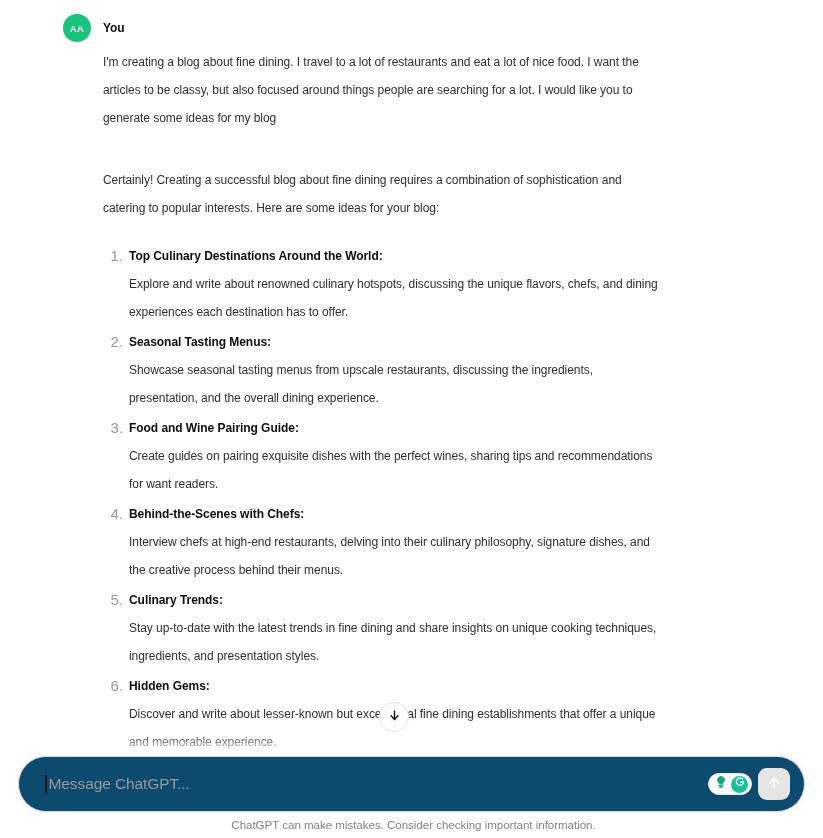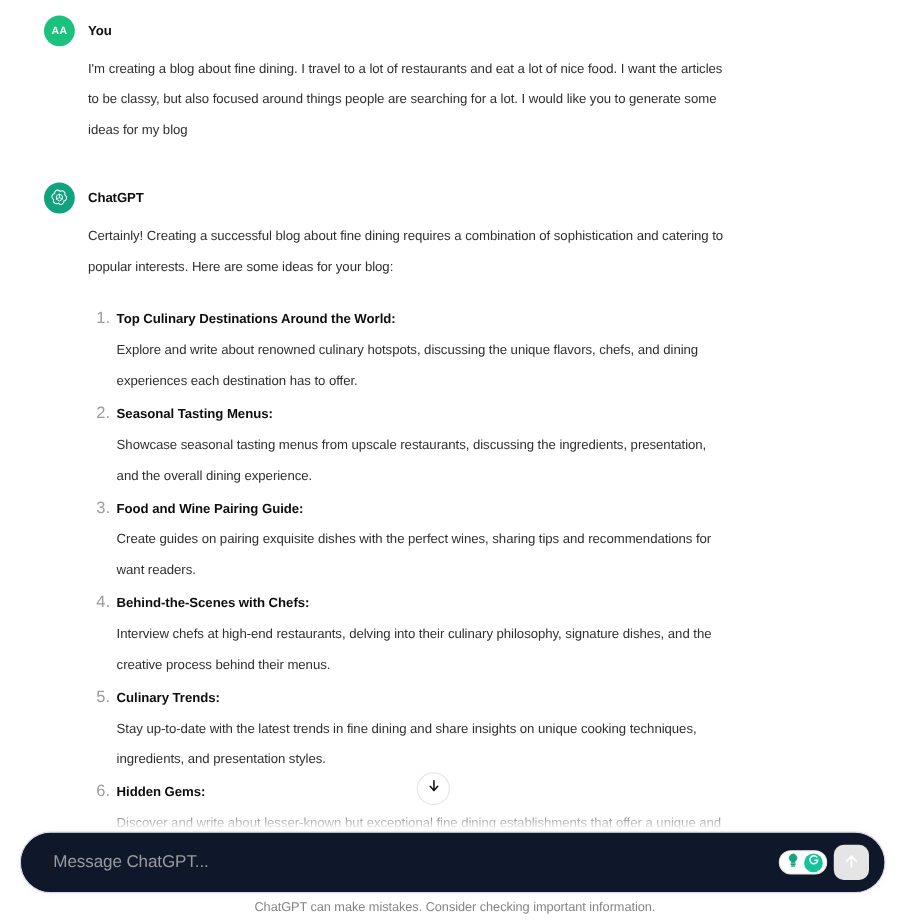--- a/index.html
+++ b/index.html
@@ -19,20 +19,21 @@
   }
 
   
   .thread {
     position: absolute;
     top: 0; left: 0;
     width: 706px;
     height: 760px;
     overflow: hidden;
     padding-top: 14px;
+    padding-left: 23px;
   }
   .msg {
     position: relative;
     padding: 0 48px 0 40px;
     margin-bottom: 28px;
   }
   .msg-head {
     display: flex;
     align-items: center;
     gap: 12px;
@@ -147,21 +148,21 @@
     z-index: 8;
   }
   .composer {
     position: absolute;
     left: 18px;
     top: 0;
     width: 787px;
     height: 56px;
     border: 1px solid #d9d9e3;
     border-radius: 28px;
-    background: #0f172a;
+    background: #0c4a6e;
     box-shadow: 0 0 8px rgba(0,0,0,.035);
     display: flex;
     align-items: center;
   }
   .composer-input {
     flex: 1 1 auto;
     height: 100%;
     display: flex;
     align-items: center;
     padding-left: 26px;
@@ -240,32 +241,20 @@
           <span>AA</span>
         </div>
         <span class="author">You</span>
       </div>
       <div class="body">
         <p>I'm creating a blog about fine dining. I travel to a lot of restaurants and eat a lot of nice food. I want the articles to be classy, but also focused around things people are searching for a lot. I would like you to generate some ideas for my blog</p>
       </div>
     </div>
 
     <div class="msg" style="margin-top:34px;">
-      <div class="msg-head">
-        <div class="avatar assistant">
-          <span>
-            <svg width="18" height="18" viewBox="0 0 24 24" fill="none" stroke="#ffffff" stroke-width="1.3">
-              <path d="M12 3.2c-1.6-1-3.7-.7-5 .8-.6.7-.9 1.6-.9 2.5-1.6.3-2.9 1.6-3.2 3.2-.3 1.7.5 3.3 2 4.1-.5 1.6 0 3.3 1.3 4.3 1.3 1 3.1 1.1 4.5.2 1 1.3 2.8 1.8 4.3 1.2 1.6-.6 2.6-2.1 2.5-3.8 1.6-.3 2.9-1.6 3.2-3.2.3-1.7-.5-3.3-2-4.1.5-1.6 0-3.3-1.3-4.3-1.3-1-3.1-1.1-4.4-.2z"></path>
-              <path d="M12 7.2 15.6 9.3v4.2L12 15.6 8.4 13.5V9.3z" stroke-width="1.1"></path>
-              <path d="M12 7.2v4.2l3.6 2.1M12 11.4 8.4 13.5" stroke-width="1.1"></path>
-            </svg>
-          </span>
-        </div>
-        <span class="author">ChatGPT</span>
-      </div>
       <div class="body">
         <p>Certainly! Creating a successful blog about fine dining requires a combination of sophistication and catering to popular interests. Here are some ideas for your blog:</p>
 
         <ol class="ideas">
           <li>
             <span class="idea-title">Top Culinary Destinations Around the World:</span>
             <span class="idea-desc">Explore and write about renowned culinary hotspots, discussing the unique flavors, chefs, and dining experiences each destination has to offer.</span>
           </li>
           <li>
             <span class="idea-title">Seasonal Tasting Menus:</span>

